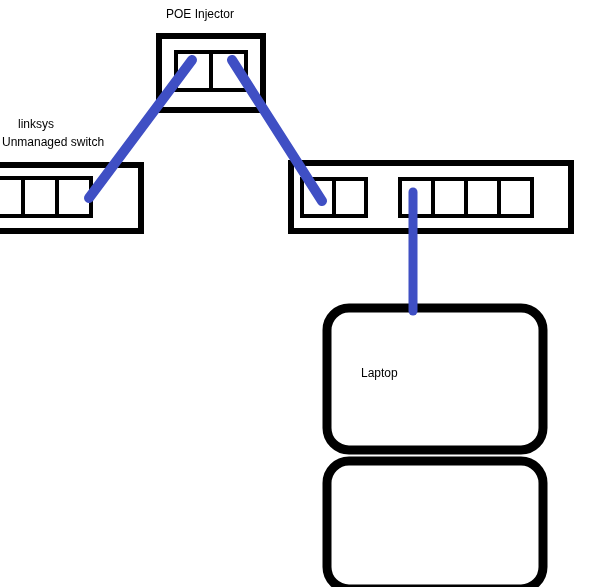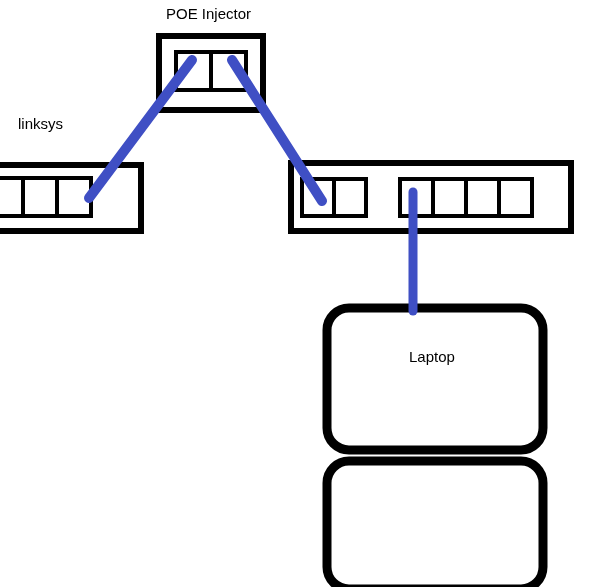--- a/index.html
+++ b/index.html
@@ -14,21 +14,21 @@
     position: relative;
     width: 616px;
     height: 587px;
     background: #ffffff;
     overflow: hidden;
   }
   .label {
     position: absolute;
     color: #000000;
     font-family: "Liberation Sans", sans-serif;
-    font-size: 15px;
+    font-size: 12px;
     line-height: 18px;
     white-space: pre;
     user-select: none;
   }
   #svg-layer {
     position: absolute;
     left: 0;
     top: 0;
     width: 616px;
     height: 587px;
@@ -75,16 +75,17 @@
       <line x1="192" y1="60" x2="89" y2="198" stroke="#3f4fc4" stroke-width="10" stroke-linecap="round"></line>
       <line x1="232" y1="60" x2="322" y2="201" stroke="#3f4fc4" stroke-width="10" stroke-linecap="round"></line>
       <line x1="413" y1="192" x2="413" y2="311" stroke="#3f4fc4" stroke-width="9" stroke-linecap="round"></line>
     </g>
   </svg>
 
   <div class="label" style="left:166px; top:5px;">POE Injector</div>
 
   <div class="label" style="left:18px; top:115px;">linksys</div>
 
+  <div class="label" style="left:2px; top:133px;">Unmanaged switch</div>
 
-  <div class="label" style="left:361px; top:348px;margin-left:48px;">Laptop</div>
+  <div class="label" style="left:361px; top:364px;">Laptop</div>
 
 </div>
 
 </body></html>

